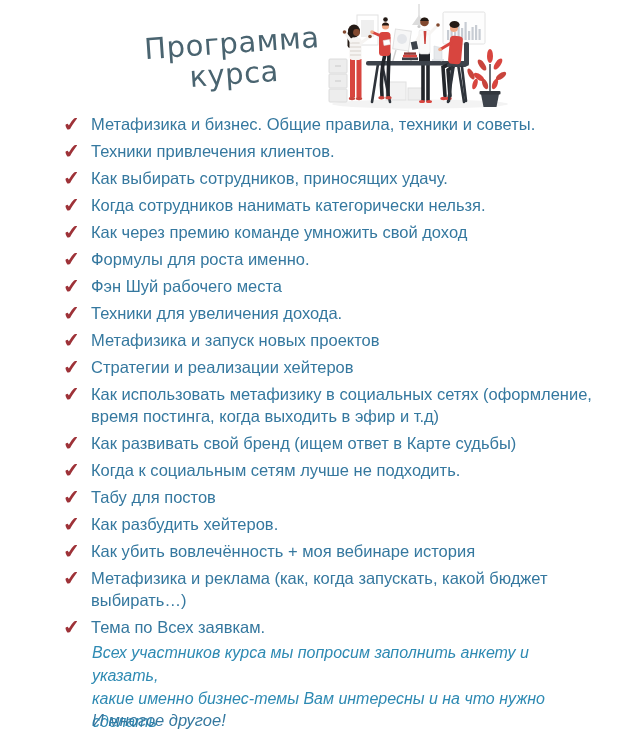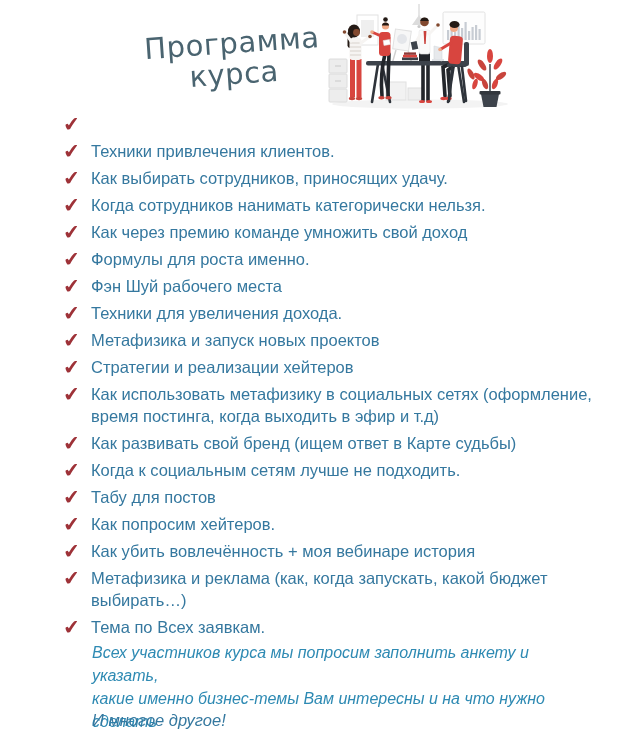--- a/index.html
+++ b/index.html
@@ -210,20 +210,21 @@
       <ellipse cx="157" cy="80" rx="2.6" ry="5.5" class="il-red2" transform="rotate(-22 157 80)"></ellipse>
       <ellipse cx="167" cy="80" rx="2.6" ry="5.5" class="il-red" transform="rotate(22 167 80)"></ellipse>
       <polygon points="153,90 171,90 168.5,103 155.5,103" class="il-dark"></polygon>
       <rect x="151.5" y="87" width="21" height="3.6" rx="1" fill="#32373d"></rect>
     </g>
   </svg>
 
   <ul class="list">
     <li class="item">
         <span class="check">✔</span>
+        <span class="txt">Метафизика и бизнес. Общие правила, техники и советы.</span>
       </li>
     <li class="item">
         <span class="check">✔</span>
         <span class="txt">Техники привлечения клиентов.</span>
       </li>
     <li class="item">
         <span class="check">✔</span>
         <span class="txt">Как выбирать сотрудников, приносящих удачу.</span>
       </li>
     <li class="item">
@@ -266,21 +267,21 @@
     <li class="item">
         <span class="check">✔</span>
         <span class="txt">Когда к социальным сетям лучше не подходить.</span>
       </li>
     <li class="item">
         <span class="check">✔</span>
         <span class="txt">Табу для постов</span>
       </li>
     <li class="item">
         <span class="check">✔</span>
-        <span class="txt">Как попросим хейтеров.</span>
+        <span class="txt">Как разбудить хейтеров.</span>
       </li>
     <li class="item">
         <span class="check">✔</span>
         <span class="txt">Как убить вовлечённость + моя вебинаре история</span>
       </li>
     <li class="item">
         <span class="check">✔</span>
         <span class="txt">Метафизика и реклама (как, когда запускать, какой бюджет
 выбирать…)</span>
       </li>

